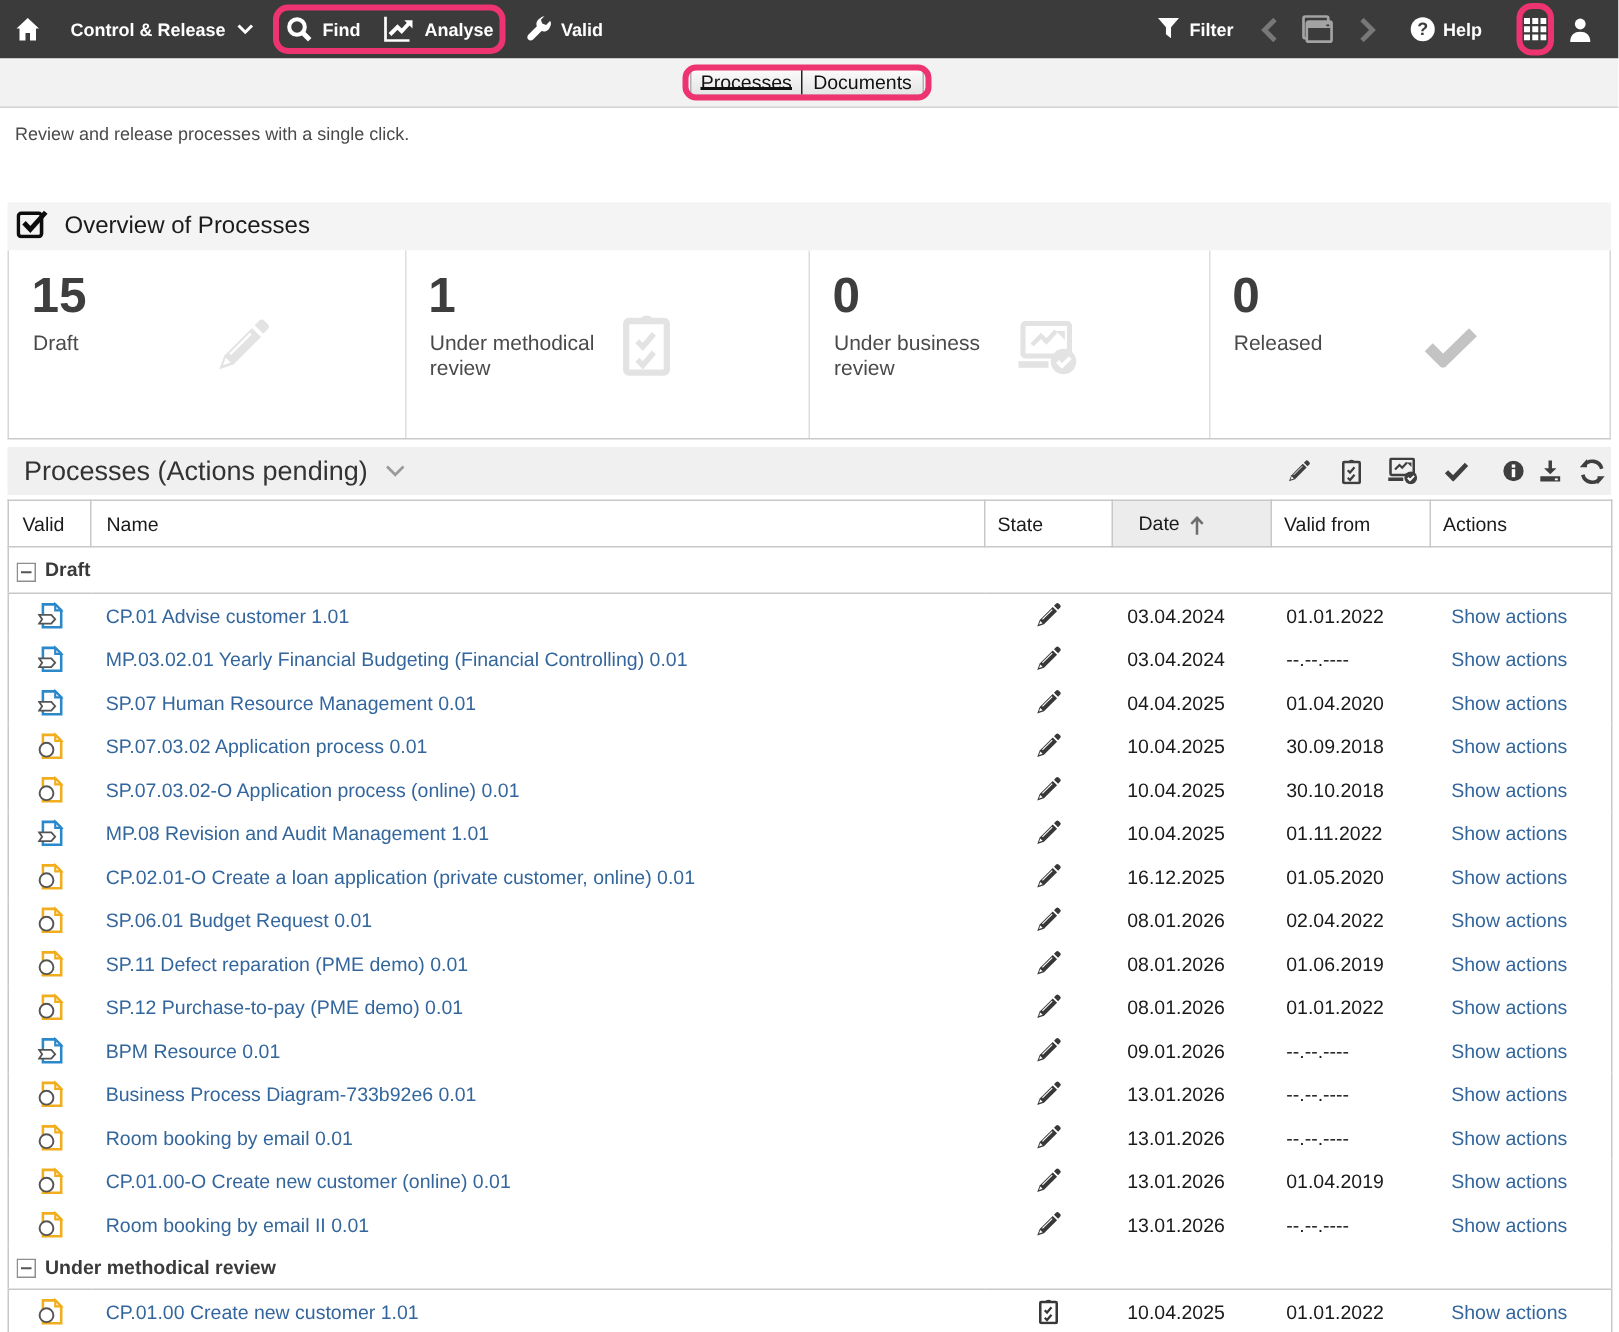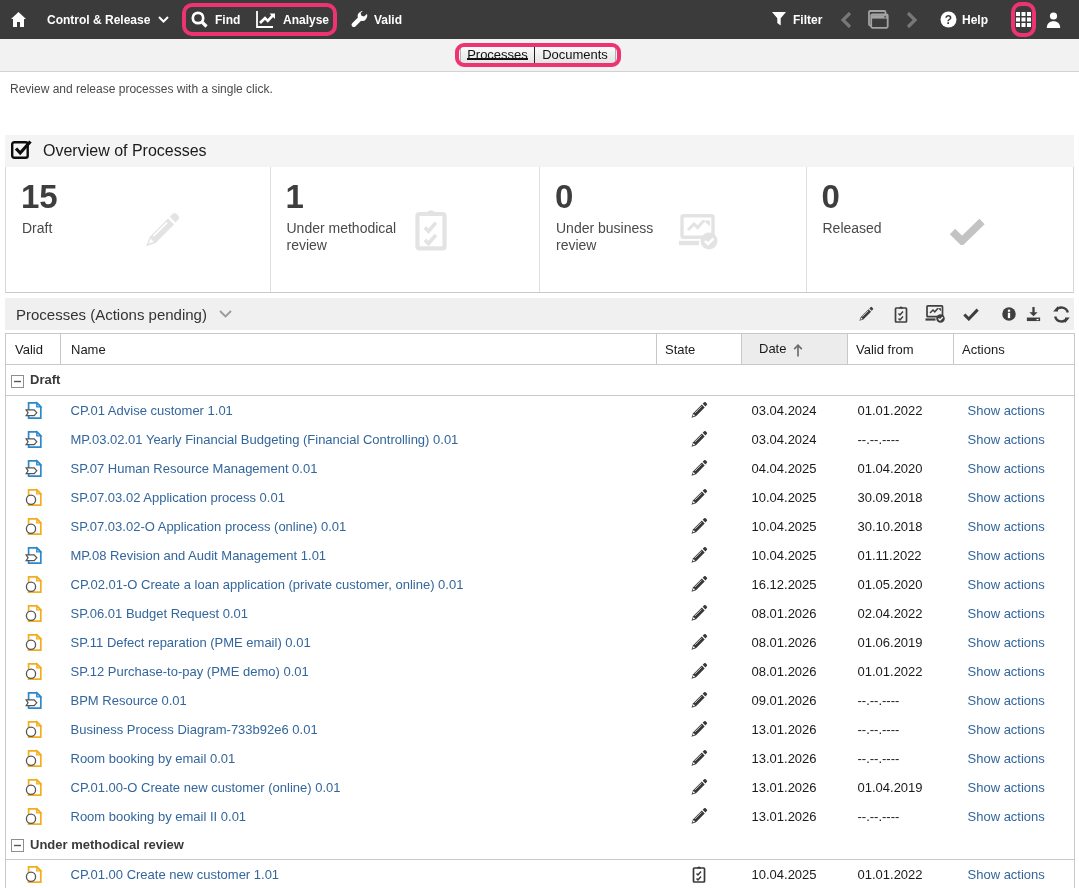--- a/index.html
+++ b/index.html
@@ -33,21 +33,21 @@
 .cards { display:flex; height:126px; border-bottom:1px solid #c9c9c9;
   border-left:1px solid #d6d6d6; border-right:1px solid #d6d6d6; background:#fff; }
 .card { position:relative; border-right:1px solid #dedede; }
 .card:last-child { border-right:none; }
 .card .num { position:absolute; left:15px; top:11px; font-size:33px; font-weight:bold; color:#3e3e3e; }
 .card .lbl { position:absolute; left:16px; top:53px; font-size:14px; color:#4a4a4a; line-height:17px; }
 .card .ic { position:absolute; }
 
 .pbar { margin:5px 5px 0 5px; height:32px; background:#f0f0f0; position:relative;
   display:flex; align-items:center; }
-.pbar .t { margin-left:11px; font-size:15px; color:#333; }
+.pbar .t { margin-left:11px; font-size:18px; color:#333; }
 .pbar .chev { margin-left:12px; }
 .ptools { position:absolute; right:4px; top:0; height:32px; display:flex; align-items:center; }
 .ptools svg { display:block; }
 
 table { border-collapse:collapse; table-layout:fixed; width:1069px; margin:3px 5px 0 5px;
   font-size:13px; color:#1a1a1a; }
 col.c-type { width:55px; } col.c-name { width:596px; } col.c-state { width:85px; }
 col.c-date { width:106px; } col.c-valid { width:106px; } col.c-act { width:121px; }
 thead td { height:31px; border:1px solid #c8c8c8; border-bottom:1px solid #c8c8c8;
   padding:0 0 0 8px; background:#fff; color:#1a1a1a; }
@@ -448,21 +448,21 @@
         <td class="date">08.01.2026</td>
         <td class="valid">02.04.2022</td>
         <td class="act"><a href="#">Show actions</a></td>
       </tr>
 <tr>
         <td class="ticon"><svg class="inlsvg" width="19" height="19" viewBox="0 0 19 19">
             <path fill="#fff" stroke="#f2ad1d" stroke-width="1.7" d="M3.6 1.9h8.2l4 4v11.3H3.6z"></path>
             <path fill="#fef6e3" stroke="#f2ad1d" stroke-width="1.4" d="M11.8 1.9v4h4z"></path>
             <circle cx="6" cy="11.8" r="4.6" fill="#fff" stroke="#555" stroke-width="1.3"></circle>
           </svg></td>
-        <td class="name"><a href="#">SP.11 Defect reparation (PME email) 0.01</a></td>
+        <td class="name"><a href="#">SP.11 Defect reparation (PME demo) 0.01</a></td>
         <td class="state"><svg class="inlsvg" width="18" height="18" viewBox="0 0 24 24" fill="#383838">
             <path d="M2 22.2 4.2 16.4 15.8 4.8l3.8 3.8L8 20.2z"></path>
             <path d="M16.9 3.7l1.9-1.9q1.1-1.1 2.2 0l1.4 1.4q1.1 1.1 0 2.2l-1.9 1.9z"></path>
             <path d="M6.6 15.9 15.3 7.2" stroke="#fff" stroke-width="1" fill="none"></path>
             <path d="M4.7 17.3l2.1 2.1-3.2 1.1z" fill="#fff"></path>
           </svg></td>
         <td class="date">08.01.2026</td>
         <td class="valid">01.06.2019</td>
         <td class="act"><a href="#">Show actions</a></td>
       </tr>

